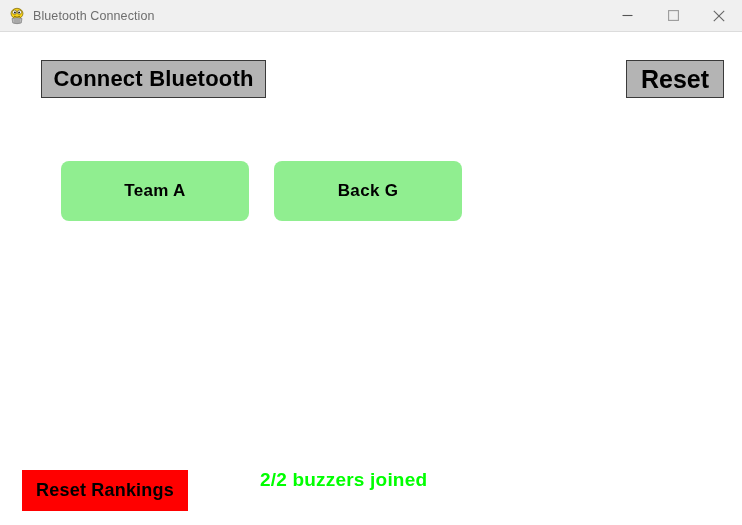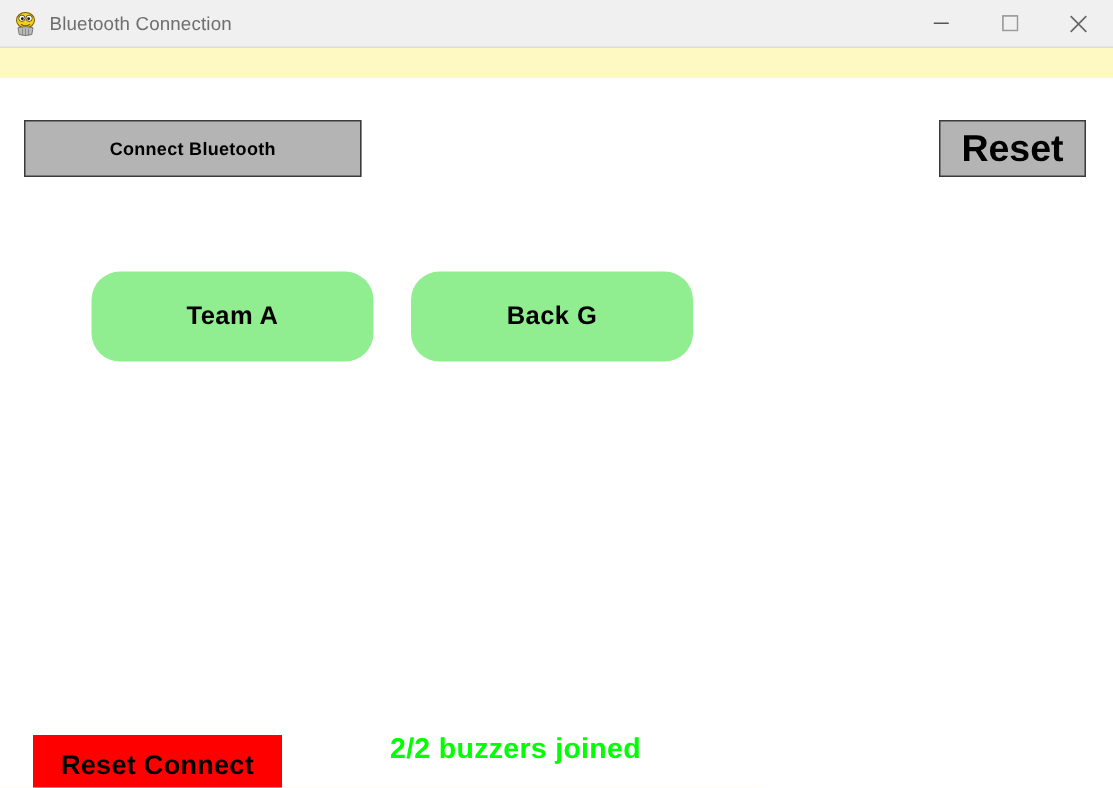--- a/index.html
+++ b/index.html
@@ -14,22 +14,21 @@
     overflow: hidden;
     position: relative;
   }
 
   
   #window-frame {
     position: absolute;
     inset: 0;
     display: flex;
     flex-direction: column;
-    background: #fef9c3;
-    gap: 20px;
+    background: #7f1d1d;
   }
 
   #titlebar {
     height: 31px;
     min-height: 31px;
     background: #f0f0f0;
     border-bottom: 1px solid #dcdcdc;
     display: flex;
     align-items: center;
     position: relative;
@@ -92,42 +91,42 @@
     display: flex;
     align-items: center;
     justify-content: center;
     box-sizing: border-box;
     padding: 0;
     cursor: default;
     letter-spacing: 0.2px;
   }
 
   #connect-bluetooth-button {
-    left: 16px;
+    left: 41px;
     top: 28px;
     width: 225px;
     height: 38px;
-    font-size: 12px;
+    font-size: 22px;
   }
 
   #back-button {
     left: 626px;
     top: 28px;
     width: 98px;
     height: 38px;
     font-size: 25px;
     letter-spacing: 0px;
   }
 
   
   .team-btn {
     position: absolute;
     background: #90ee90;
     border: none;
-    border-radius: 19px;
+    border-radius: 8px;
     color: #000000;
     font-weight: bold;
     font-size: 17px;
     font-family: "Liberation Sans", sans-serif;
     display: flex;
     align-items: center;
     justify-content: center;
     width: 188px;
     height: 60px;
     top: 129px;
@@ -219,18 +218,18 @@
   <div id="client-area">
 
     <button class="gray-btn" id="connect-bluetooth-button">Connect Bluetooth</button>
 
     <button class="gray-btn" id="back-button">Reset</button>
 
     <button class="team-btn" id="team-button-0">Team A</button>
 
     <button class="team-btn" id="team-button-1">Back G</button>
 
-    <button id="reset-rankings-button">Reset Connect</button>
+    <button id="reset-rankings-button">Reset Rankings</button>
 
     <span id="buzzer-status-label">2/2 buzzers joined</span>
 
   </div>
 </div>
 
 </body></html>

